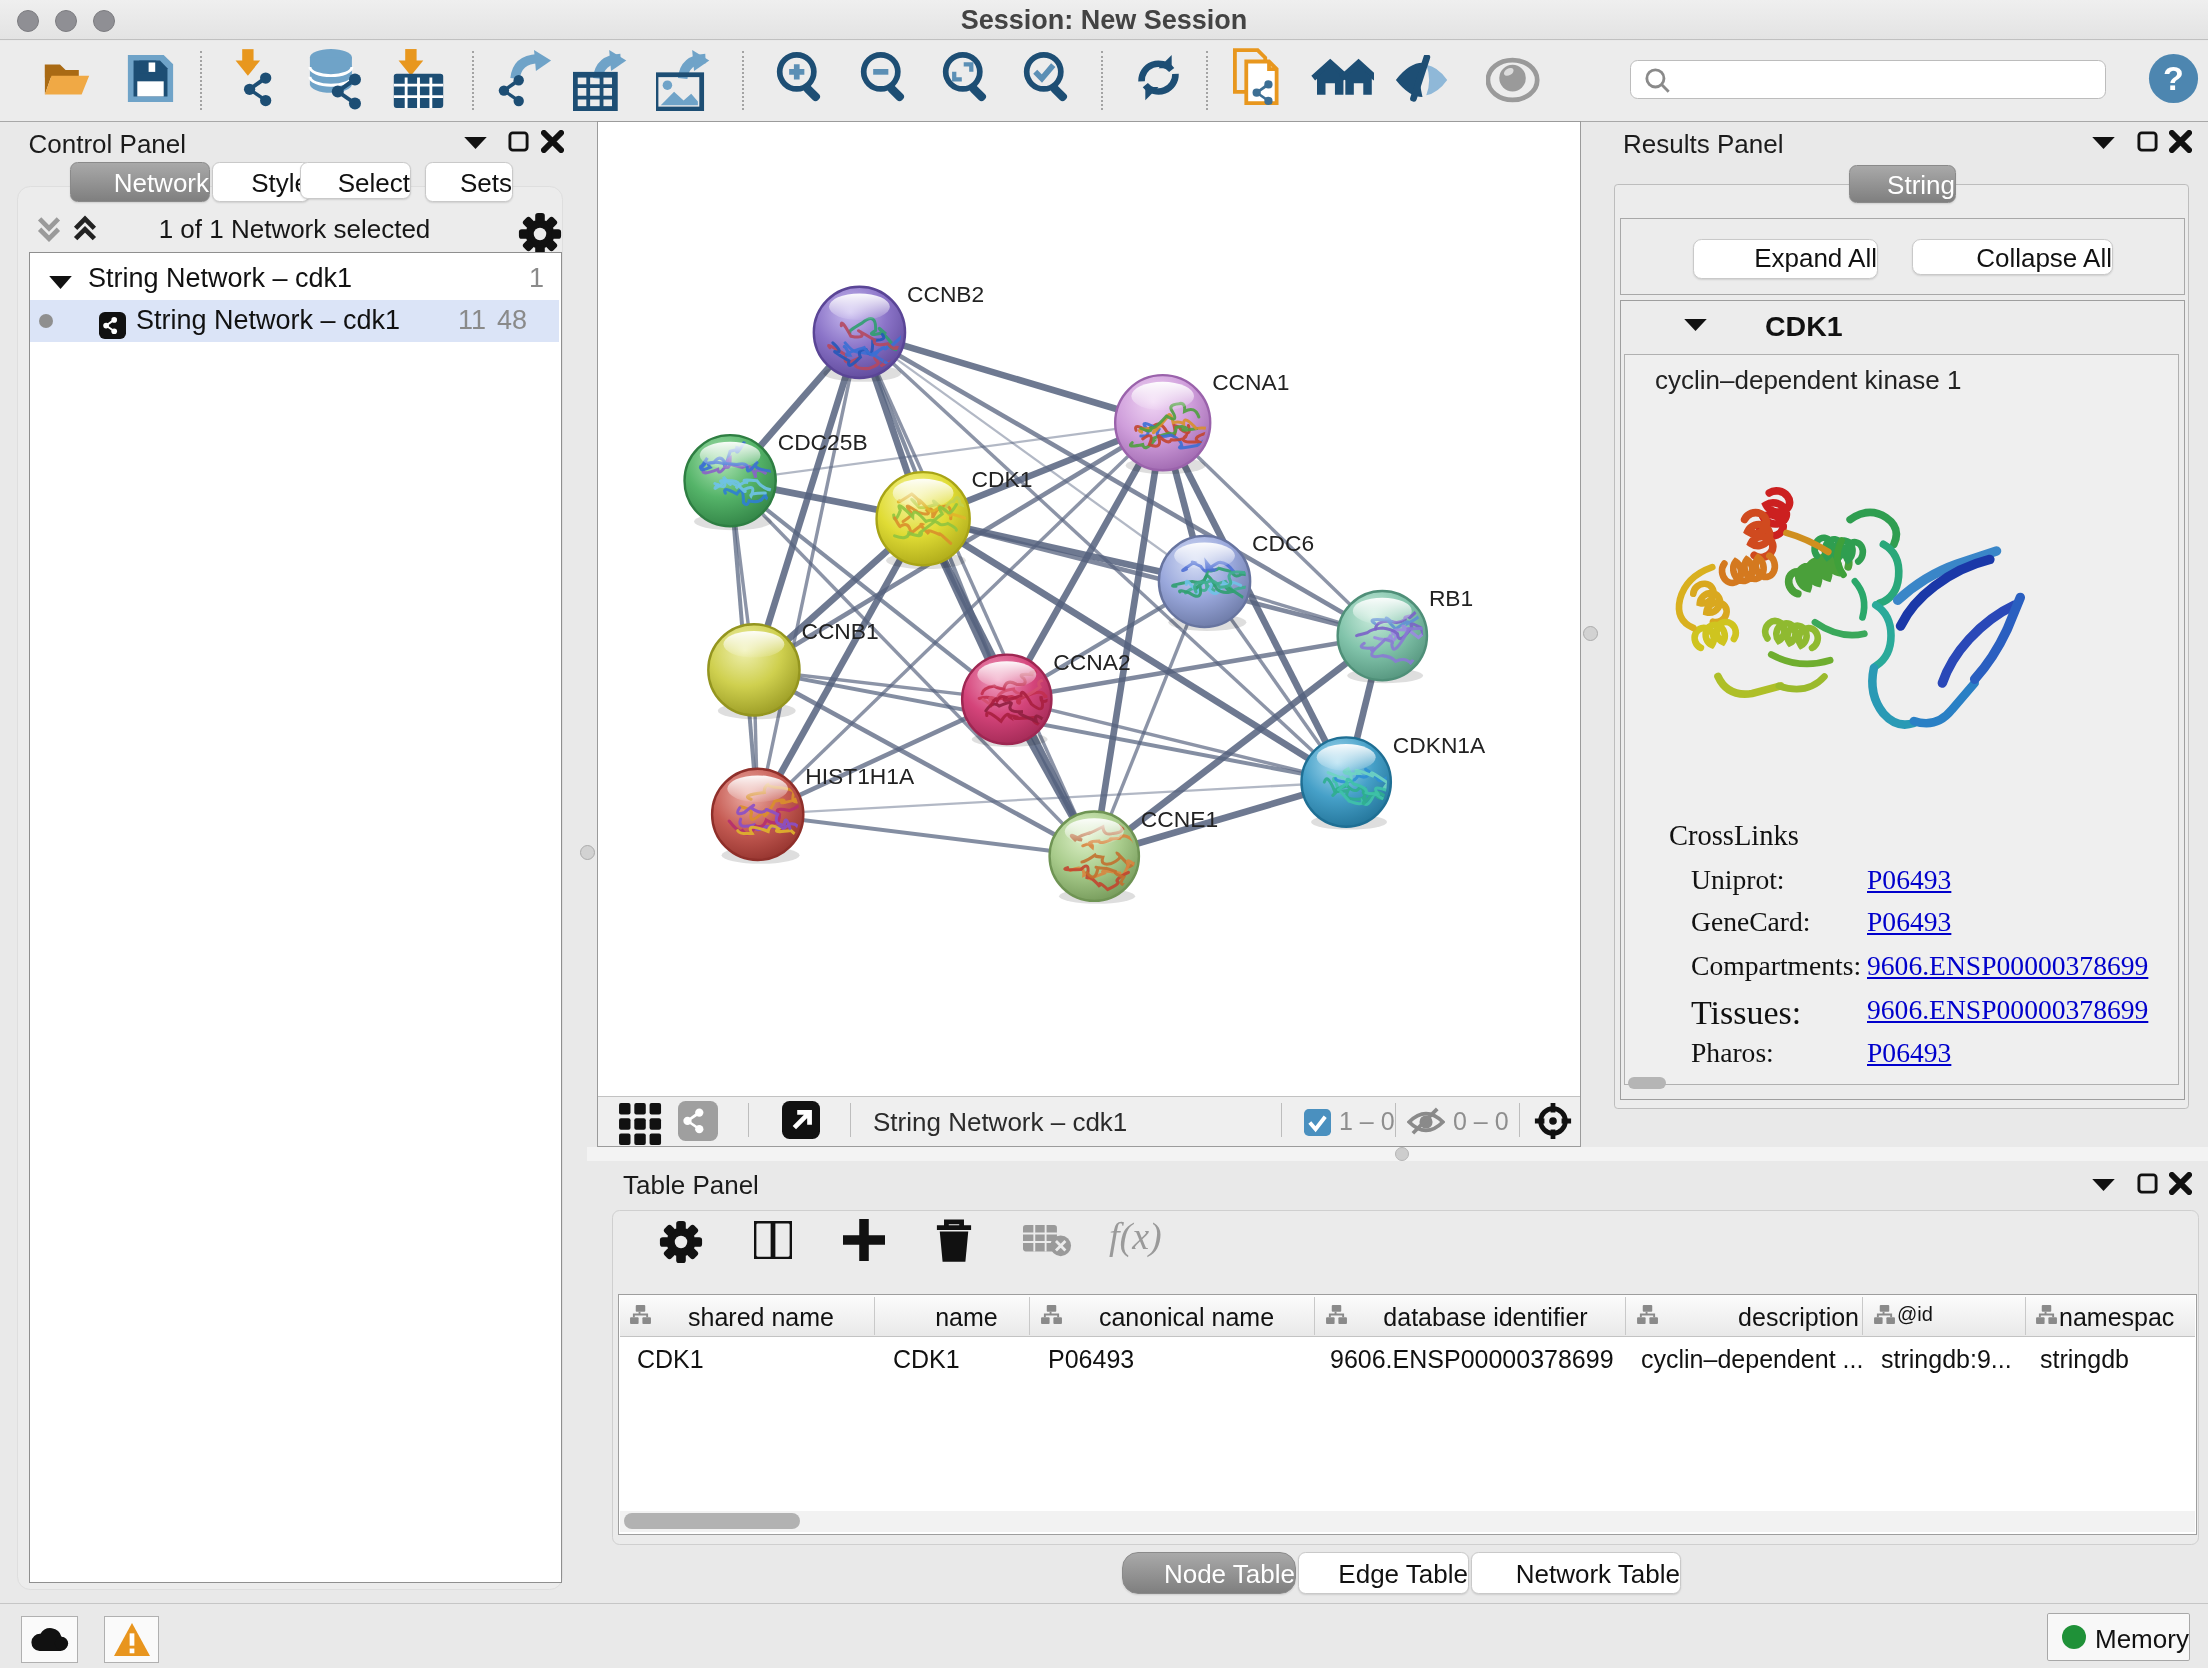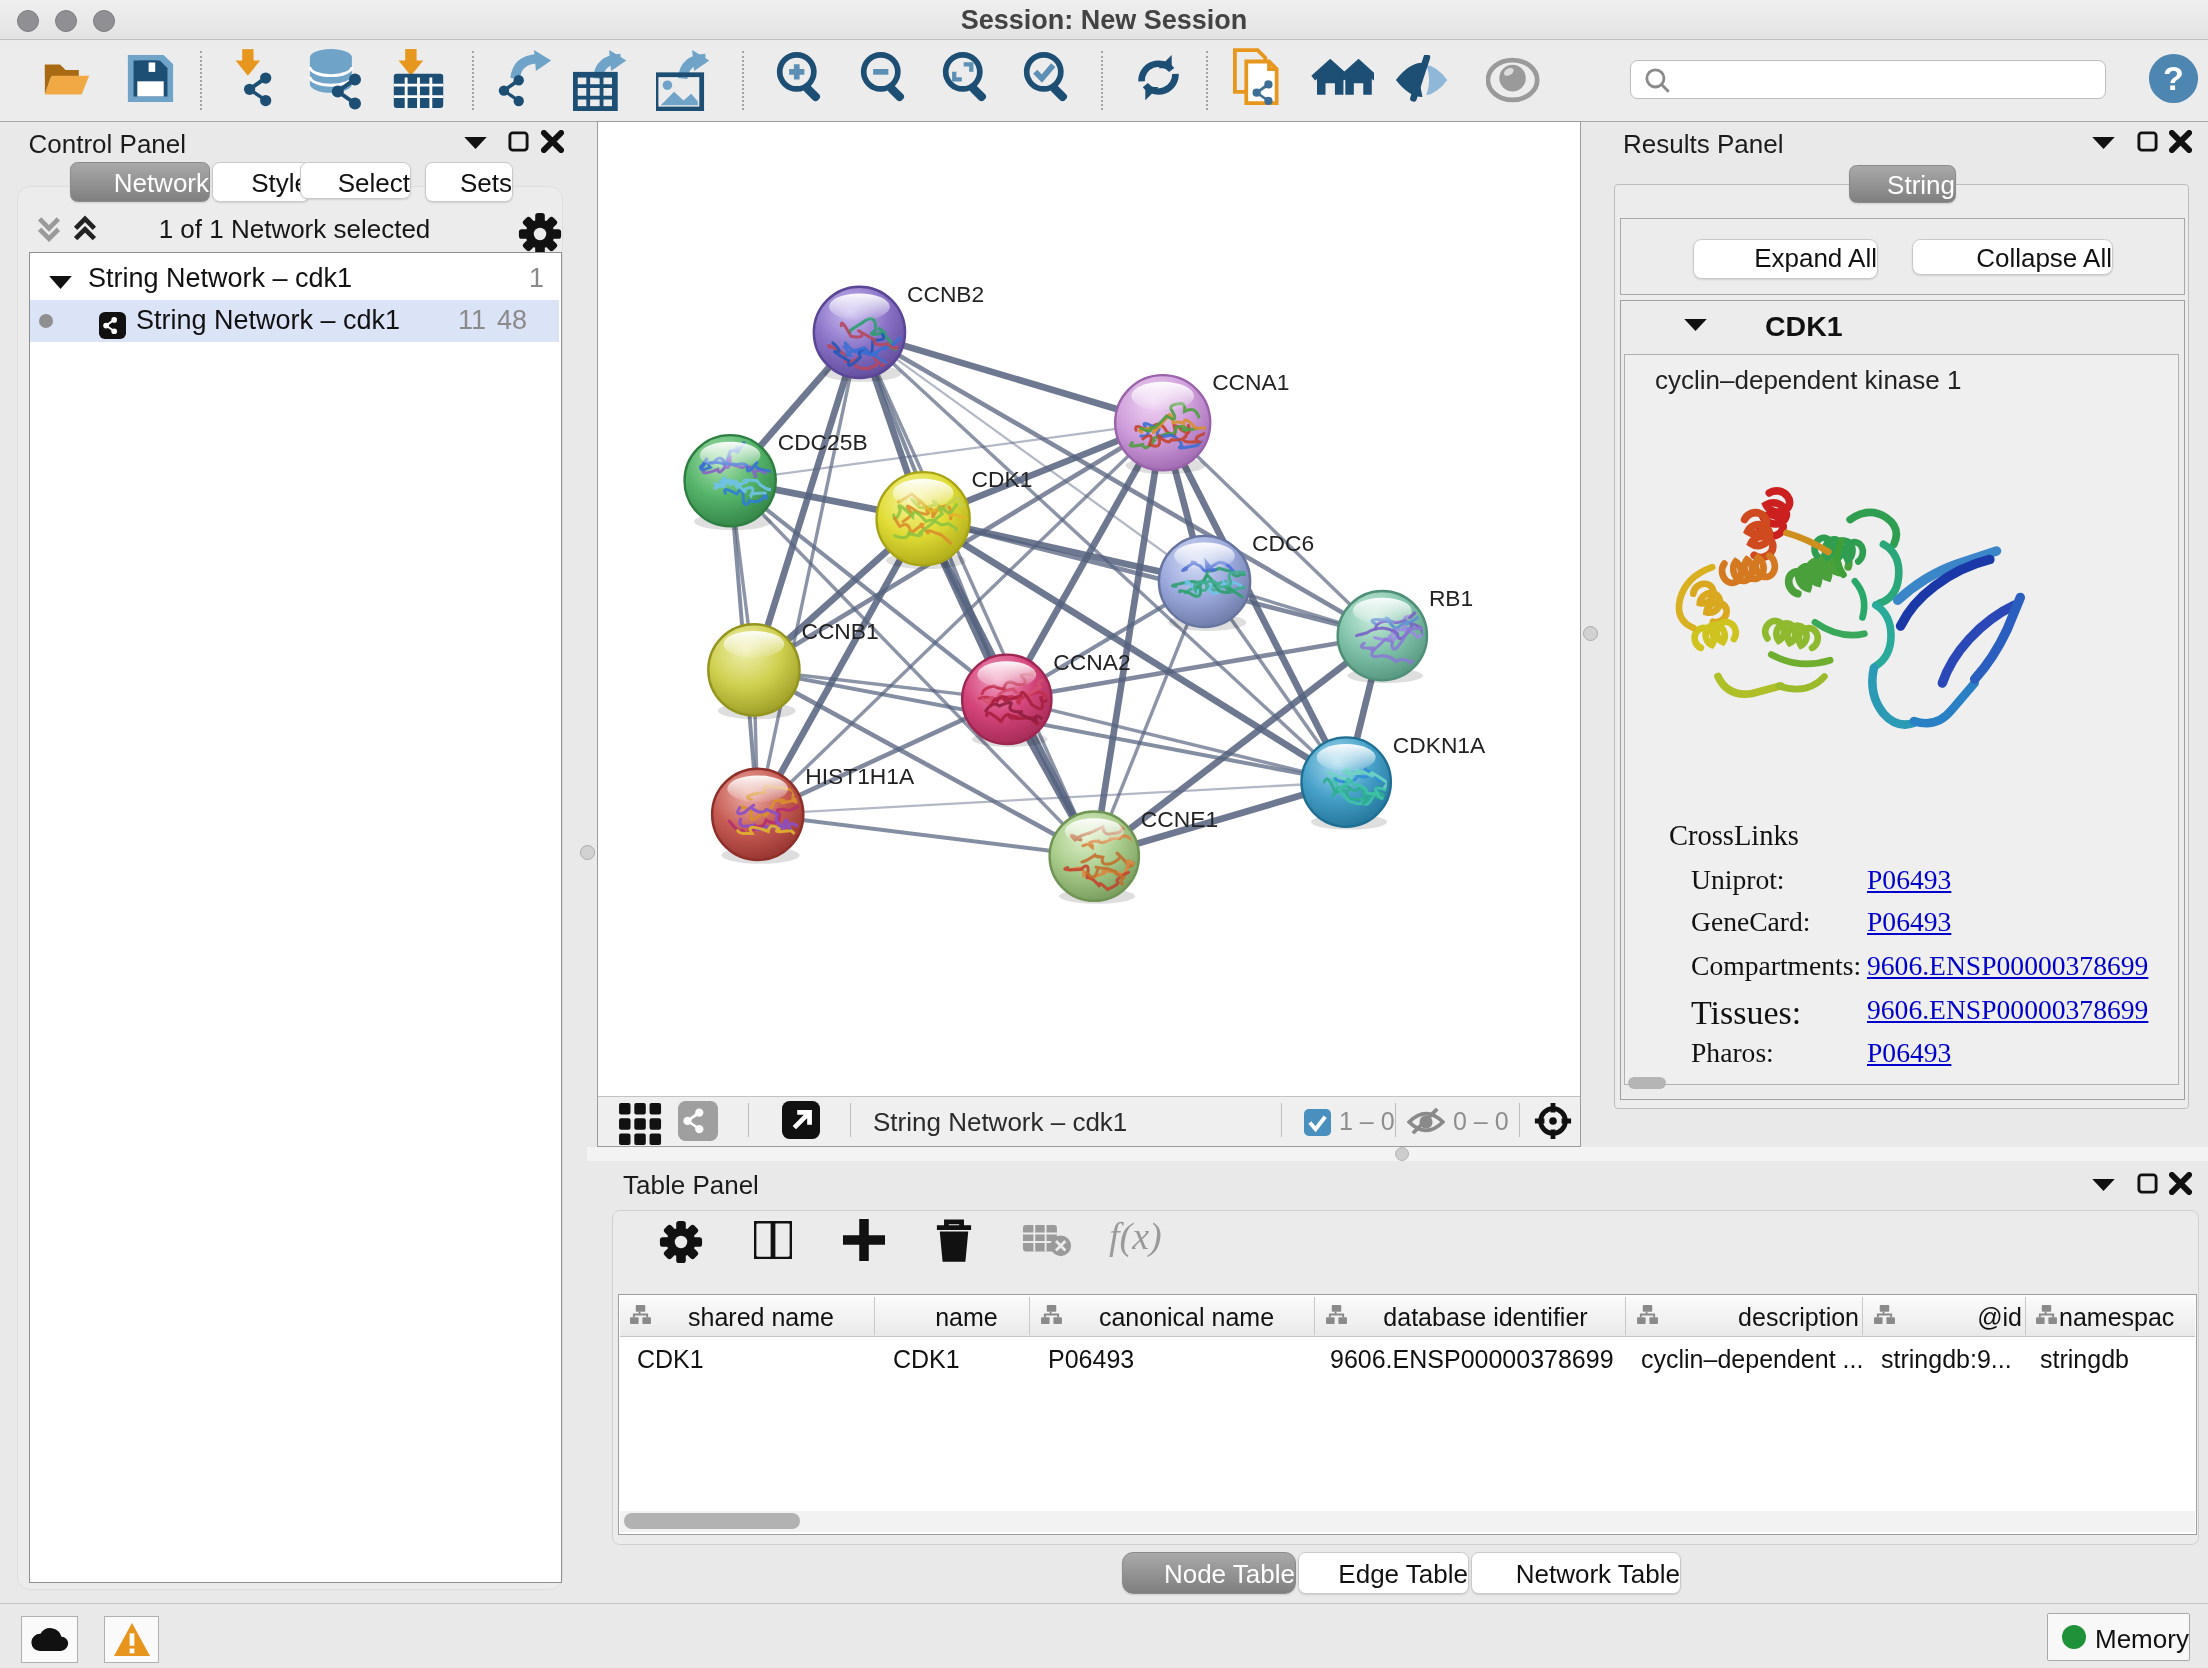--- a/index.html
+++ b/index.html
@@ -749,41 +749,41 @@
 <div class="abs" style="left:1660px;top:1303px;width:199px;text-align:right;font-size:25px;color:#111">description</div>
 <div class="abs" style="left:1862px;top:1297px;width:1px;height:38px;background:#c9c9c9"></div>
 <svg class="abs" style="left:1874px;top:1305px" width="21" height="19" viewBox="0 0 22 20">
     <g fill="#8a8a8a">
       <rect x="6" y="0" width="10" height="7" rx="1"></rect>
       <rect x="0" y="13" width="9" height="7" rx="1"></rect>
       <rect x="13" y="13" width="9" height="7" rx="1"></rect>
       <path d="M10 7 v3 M4 13 v-3 h14 v3" stroke="#8a8a8a" stroke-width="2" fill="none"></path>
     </g>
   </svg>
-<div class="abs" style="left:1897px;top:1303px;width:125px;text-align:right;font-size:25px;color:#111">@id</div>
+<div class="abs" style="left:1897px;top:1303px;width:125px;text-align:left;font-size:20px;color:#111">@id</div>
 <div class="abs" style="left:2025px;top:1297px;width:1px;height:38px;background:#c9c9c9"></div>
 <svg class="abs" style="left:2036px;top:1305px" width="21" height="19" viewBox="0 0 22 20">
     <g fill="#8a8a8a">
       <rect x="6" y="0" width="10" height="7" rx="1"></rect>
       <rect x="0" y="13" width="9" height="7" rx="1"></rect>
       <rect x="13" y="13" width="9" height="7" rx="1"></rect>
       <path d="M10 7 v3 M4 13 v-3 h14 v3" stroke="#8a8a8a" stroke-width="2" fill="none"></path>
     </g>
   </svg>
 <div class="abs" style="left:2059px;top:1303px;width:134px;text-align:left;font-size:25px;color:#111">namespac</div>
 <div class="abs" style="left:637px;top:1345px;font-size:25px;color:#111">CDK1</div>
 <div class="abs" style="left:893px;top:1345px;font-size:25px;color:#111">CDK1</div>
 <div class="abs" style="left:1048px;top:1345px;font-size:25px;color:#111">P06493</div>
 <div class="abs" style="left:1330px;top:1345px;font-size:25px;color:#111">9606.ENSP00000378699</div>
 <div class="abs" style="left:1641px;top:1345px;font-size:25px;color:#111">cyclin–dependent ...</div>
 <div class="abs" style="left:1881px;top:1345px;font-size:25px;color:#111">stringdb:9...</div>
 <div class="abs" style="left:2040px;top:1345px;font-size:25px;color:#111">stringdb</div>
 <div class="abs" style="left:620px;top:1511px;width:1575px;height:21px;background:#f2f2f2"></div>
 <div class="abs" style="left:624px;top:1513px;width:176px;height:16px;border-radius:8.6px;background:#b2b2b2"></div>
-<div class="tab tabsel" style="left:1122px;top:1552px;width:174px;height:42px;line-height:42px;border-radius:11px">Node Table</div>
+<div class="tab tabsel" style="left:1122px;top:1552px;width:174px;height:42px;line-height:42px;border-radius:16px">Node Table</div>
 <div class="tab" style="left:1298px;top:1552px;width:171px;height:42px;line-height:42px;border-radius:7.6px">Edge Table</div>
 <div class="tab" style="left:1471px;top:1552px;width:210px;height:42px;line-height:42px;border-radius:7.6px">Network Table</div>
 <div class="abs" style="left:0;top:1603px;width:2208px;height:1px;background:#c6c6c6"></div>
 <div class="abs" style="left:21px;top:1616px;width:57px;height:47px;background:#fafafa;border:1px solid #b0b0b0"></div>
 <svg class="abs" style="left:30px;top:1628px" width="40" height="25" viewBox="0 0 42 26">
     <path d="M10 24 a9 9 0 0 1 1 -18 a12 12 0 0 1 22 3 a7 7 0 0 1 -2 15 z" fill="#111"></path>
 <circle cx="33" cy="16" r="7" fill="#111"></circle>
   </svg>
 <div class="abs" style="left:104px;top:1616px;width:55px;height:47px;background:#fafafa;border:1px solid #b0b0b0"></div>
 <svg class="abs" style="left:113px;top:1622px" width="38" height="36" viewBox="0 0 40 38">

